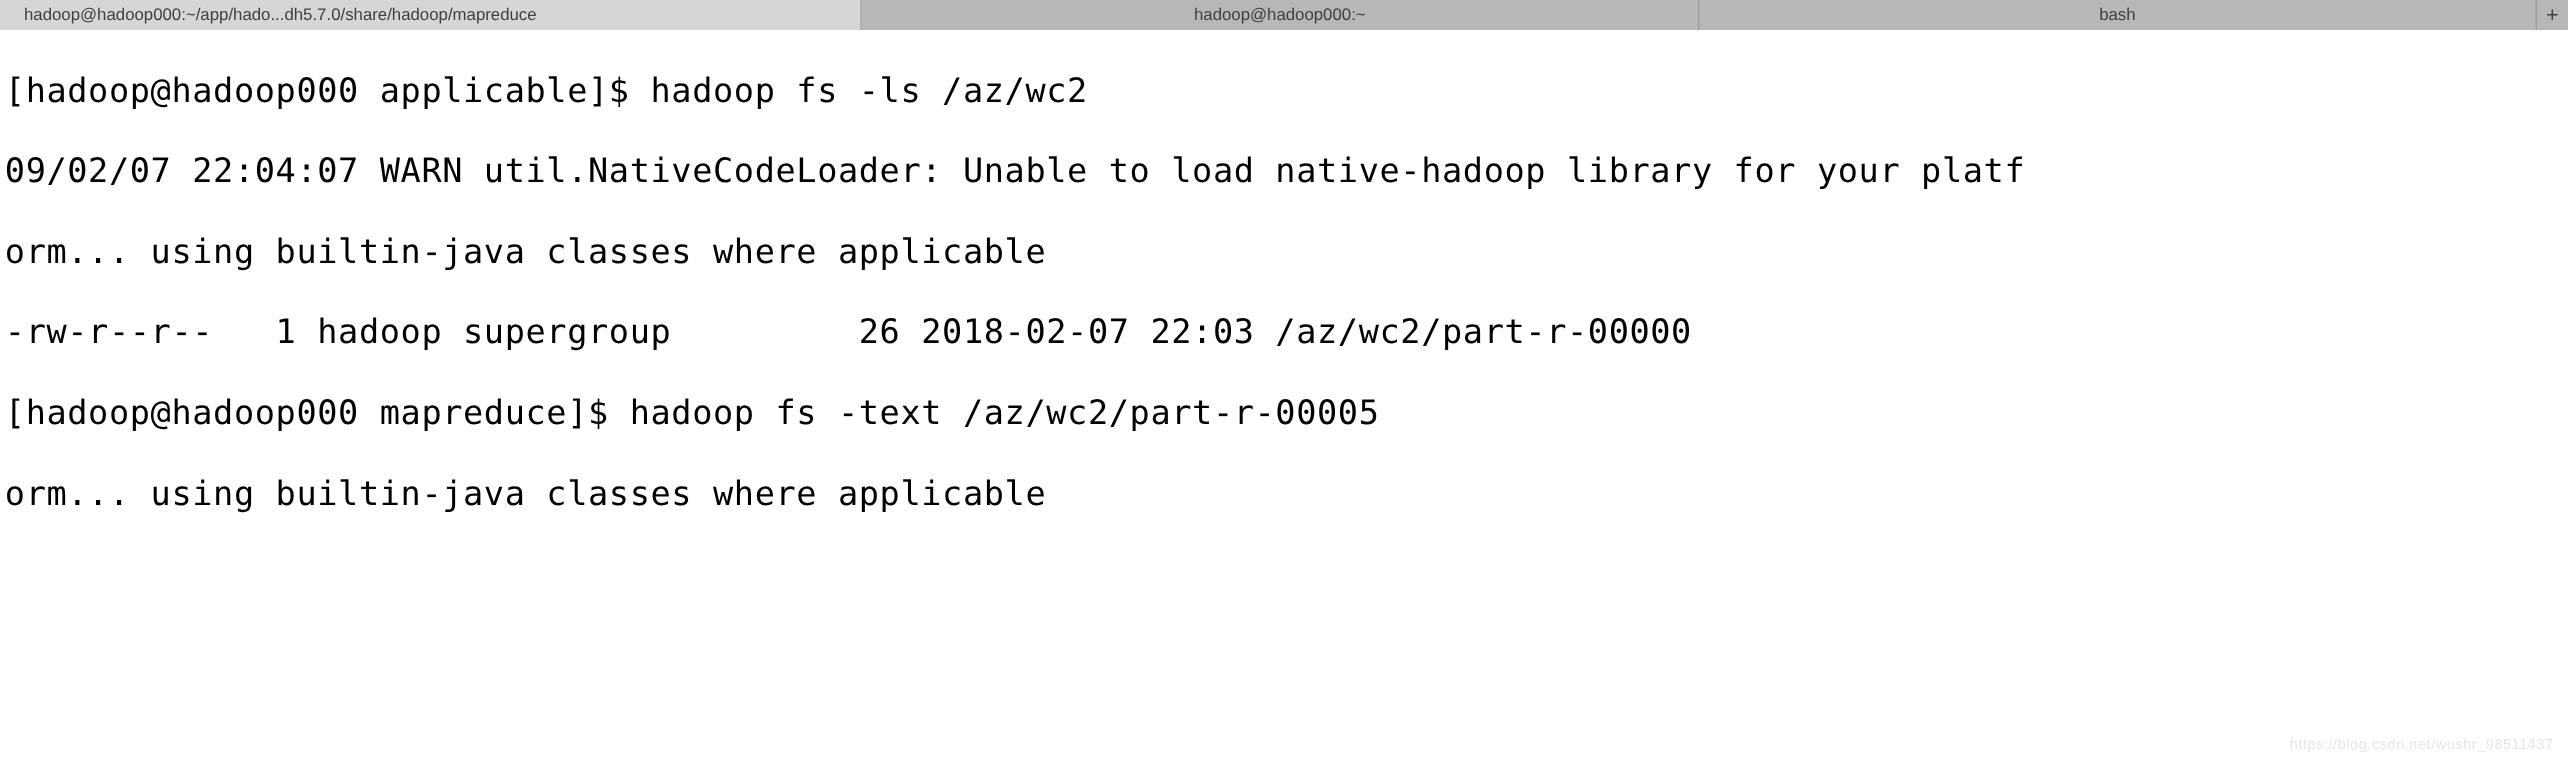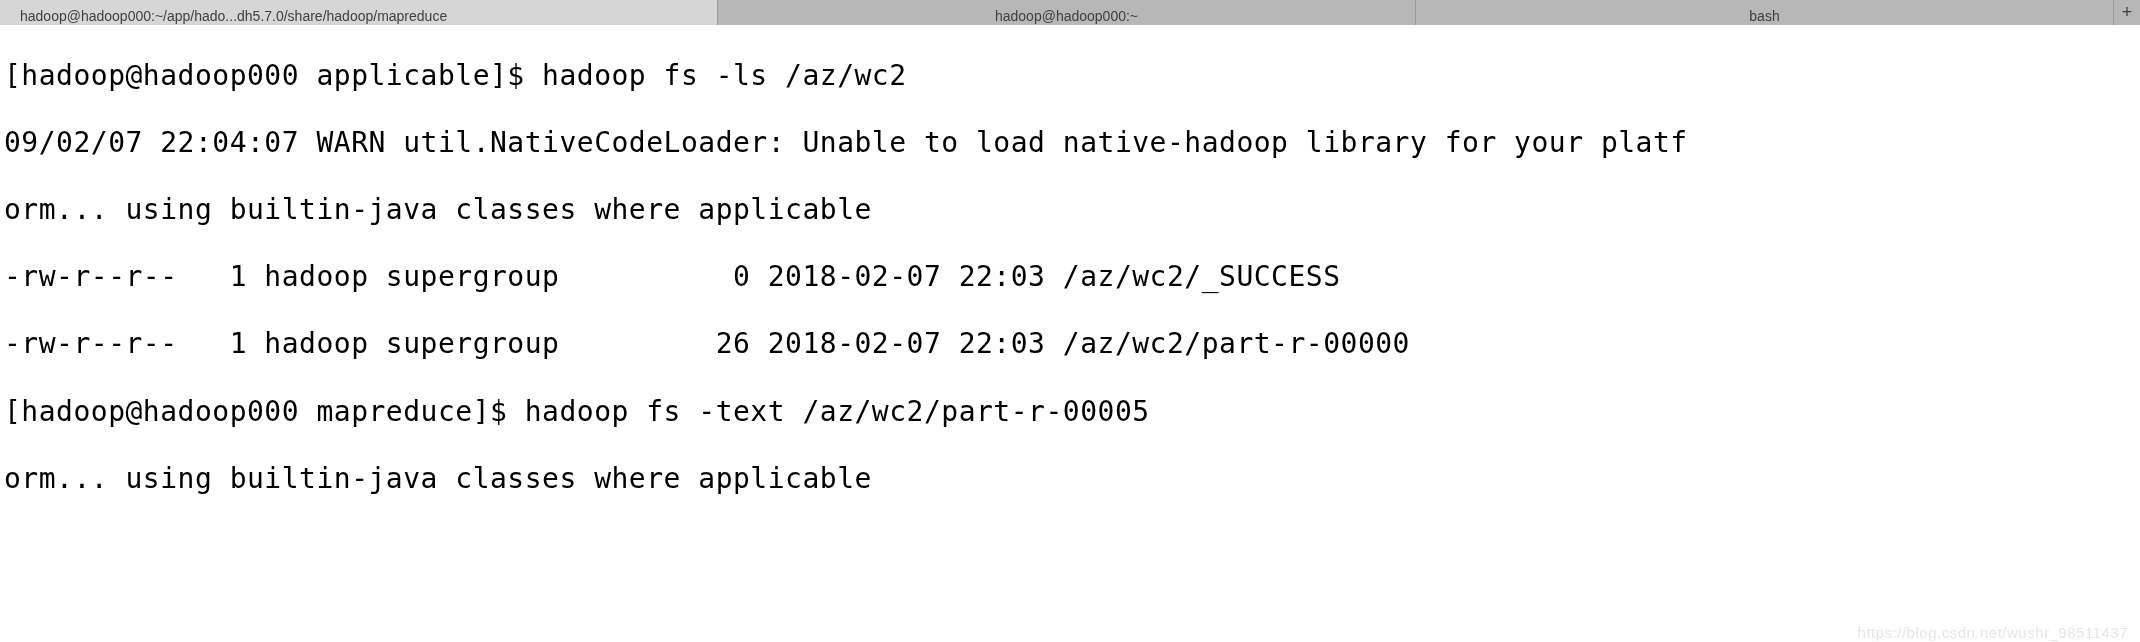--- a/index.html
+++ b/index.html
@@ -16,21 +16,21 @@
       background: #b7b7b7;
       height: 25px;
       align-items: stretch;
       font-family: -apple-system, BlinkMacSystemFont, "Helvetica Neue", Arial, sans-serif;
       font-size: 14px;
       color: #404040;
     }
     .tab {
       flex: 1;
       display: flex;
-      align-items: flex-end;
+      align-items: center;
       justify-content: center;
       border-right: 1px solid #9a9a9a;
       cursor: pointer;
       user-select: none;
       white-space: nowrap;
       overflow: hidden;
     }
     .tab.active {
       background: #d6d6d6;
       justify-content: flex-start;
@@ -48,23 +48,23 @@
     }
     .terminal {
       padding: 0;
       white-space: pre;
       letter-spacing: 0.5px;
     }
     .line { padding-left: 4px; }
     .watermark {
       position: absolute;
       right: 12px;
-      bottom: 0;
+      bottom: 15px;
       font-family: Arial, sans-serif;
-      font-size: 15px;
+      font-size: 12px;
       color: rgba(150,150,150,0.25);
       letter-spacing: 0.5px;
     }
   </style>
 </head>
 <body>
 
 <div class="tabbar">
   <div class="tab active">
       <span>hadoop@hadoop000:~/app/hado...dh5.7.0/share/hadoop/mapreduce</span>
@@ -77,21 +77,20 @@
     </div>
   <div class="add-tab">
       <span>+</span>
     </div>
 </div>
 
 <div class="terminal">
 <div class="line">[hadoop@hadoop000 applicable]$ hadoop fs -ls /az/wc2</div>
 <div class="line">09/02/07 22:04:07 WARN util.NativeCodeLoader: Unable to load native-hadoop library for your platf</div>
 <div class="line">orm... using builtin-java classes where applicable</div>
-<div class="line">-rw-r--r--   1 hadoop supergroup          0 2018-02-07 22:03 /az/wc2/_SUCCESS</div>
 <div class="line">-rw-r--r--   1 hadoop supergroup         26 2018-02-07 22:03 /az/wc2/part-r-00000</div>
 <div class="line">[hadoop@hadoop000 mapreduce]$ hadoop fs -text /az/wc2/part-r-00005</div>
 <div class="line">orm... using builtin-java classes where applicable</div>
 
 
 
 
 </div>
 
 <div class="watermark">https://blog.csdn.net/wushr_98511437</div>

